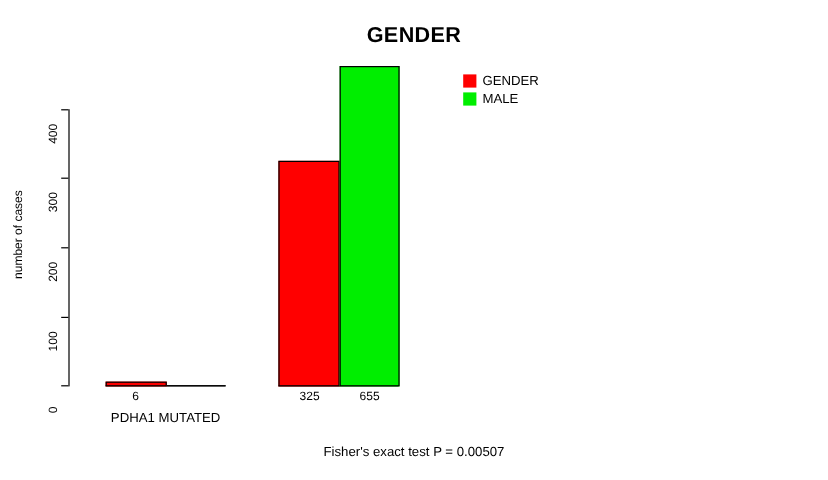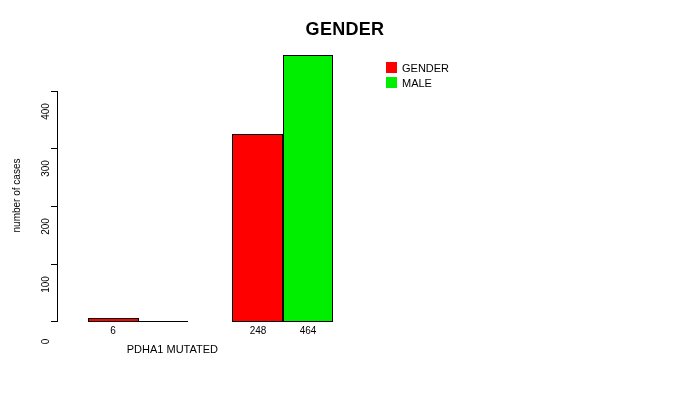--- a/index.html
+++ b/index.html
@@ -167,30 +167,31 @@
   <div class="x-axis-seg" style="left:88px; top:321px; width:100px;"></div>
   <div class="x-axis-seg" style="left:232px; top:321px; width:100px;"></div>
 
   <div class="bar" style="left:88px; top:318px; width:51px; height:4px; background:#FF0000;"></div>
   <div class="bar-zero" style="left:139px; top:321px; width:49px;"></div>
 
   <div class="bar" style="left:232px; top:134px; width:51px; height:188px; background:#FF0000;"></div>
   <div class="bar" style="left:283px; top:55px; width:50px; height:267px; background:#00EE00;"></div>
 
   <div class="value-label" style="left:83px; top:325px; width:60px;">6</div>
-  <div class="value-label" style="left:228px; top:325px; width:60px;">248</div>
-  <div class="value-label" style="left:278px; top:325px; width:60px;">464</div>
+  <div class="value-label" style="left:228px; top:325px; width:60px;">325</div>
+  <div class="value-label" style="left:278px; top:325px; width:60px;">655</div>
 
-  <div class="group-label" style="left:58px; top:343px; width:160px;text-align:right;">PDHA1 MUTATED</div>
+  <div class="group-label" style="left:58px; top:343px; width:160px;">PDHA1 MUTATED</div>
 
   <div class="legend">
     <div class="legend-row">
       <span class="legend-swatch" style="background:#FF0000;"></span>
       <span class="legend-text">GENDER</span>
     </div>
     <div class="legend-row">
       <span class="legend-swatch" style="background:#00EE00;"></span>
       <span class="legend-text">MALE</span>
     </div>
   </div>
 
+  <div class="footer-note">Fisher's exact test P = 0.00507</div>
 
 </div>
 
 </body></html>

